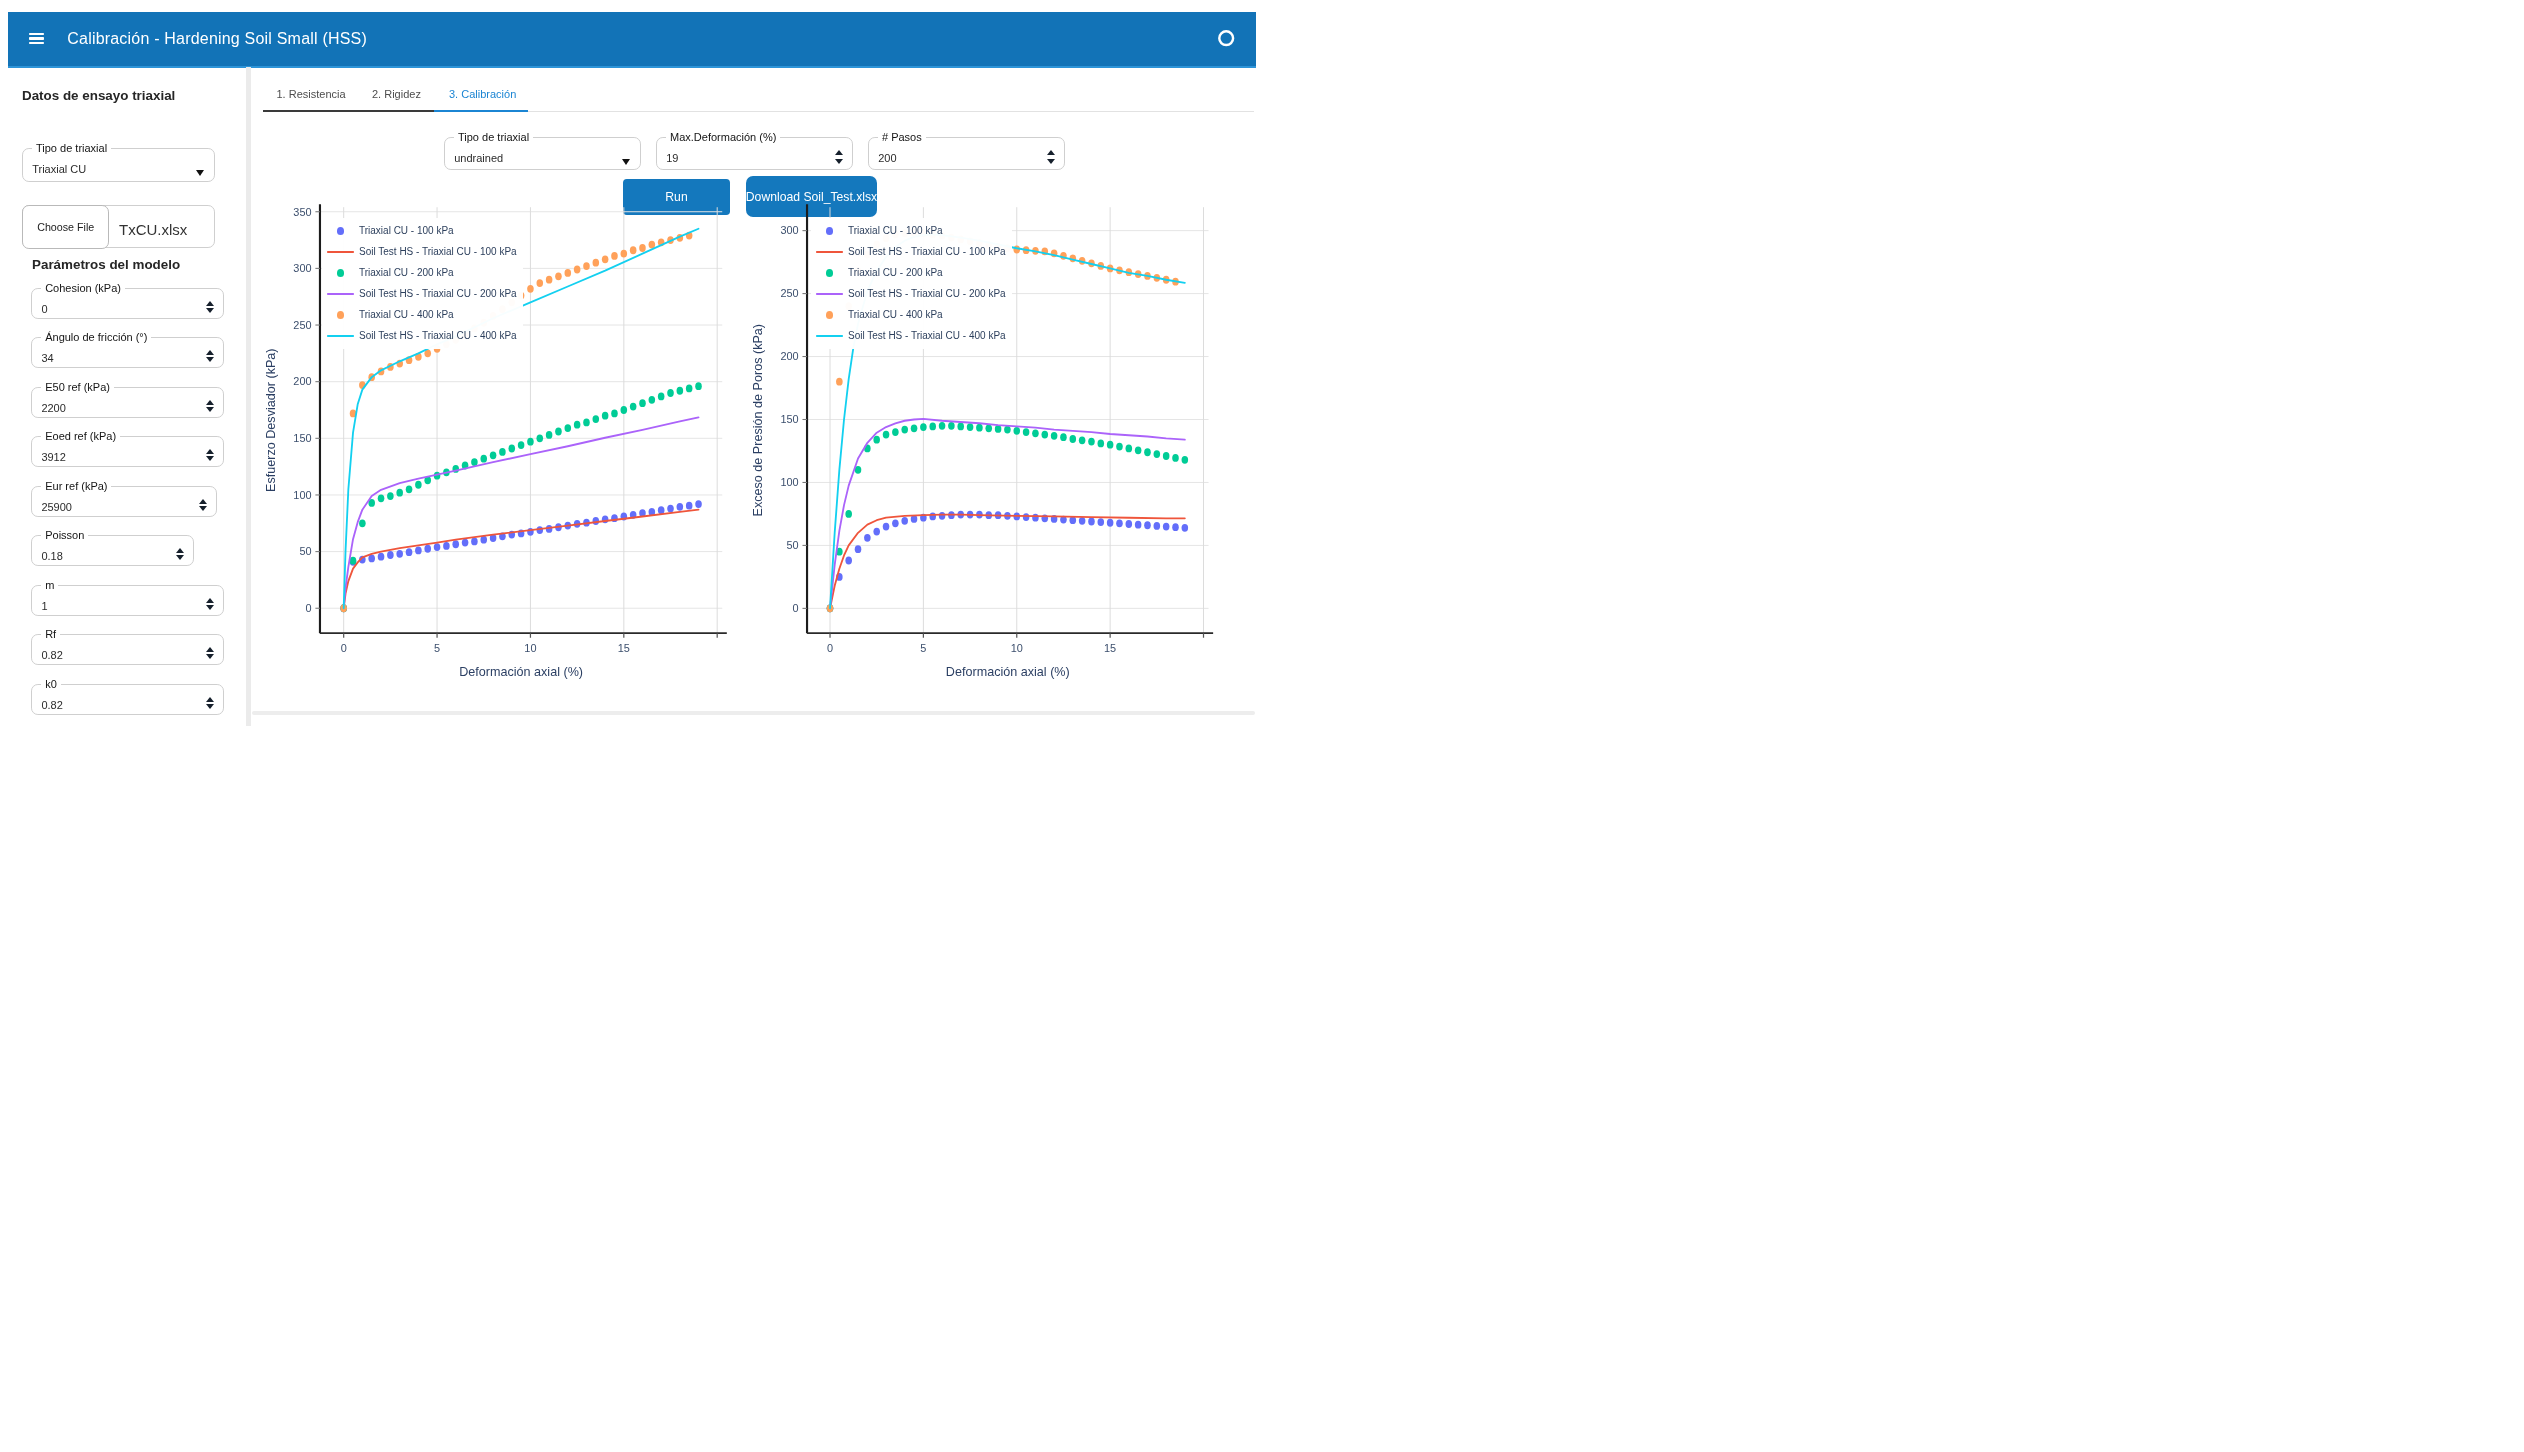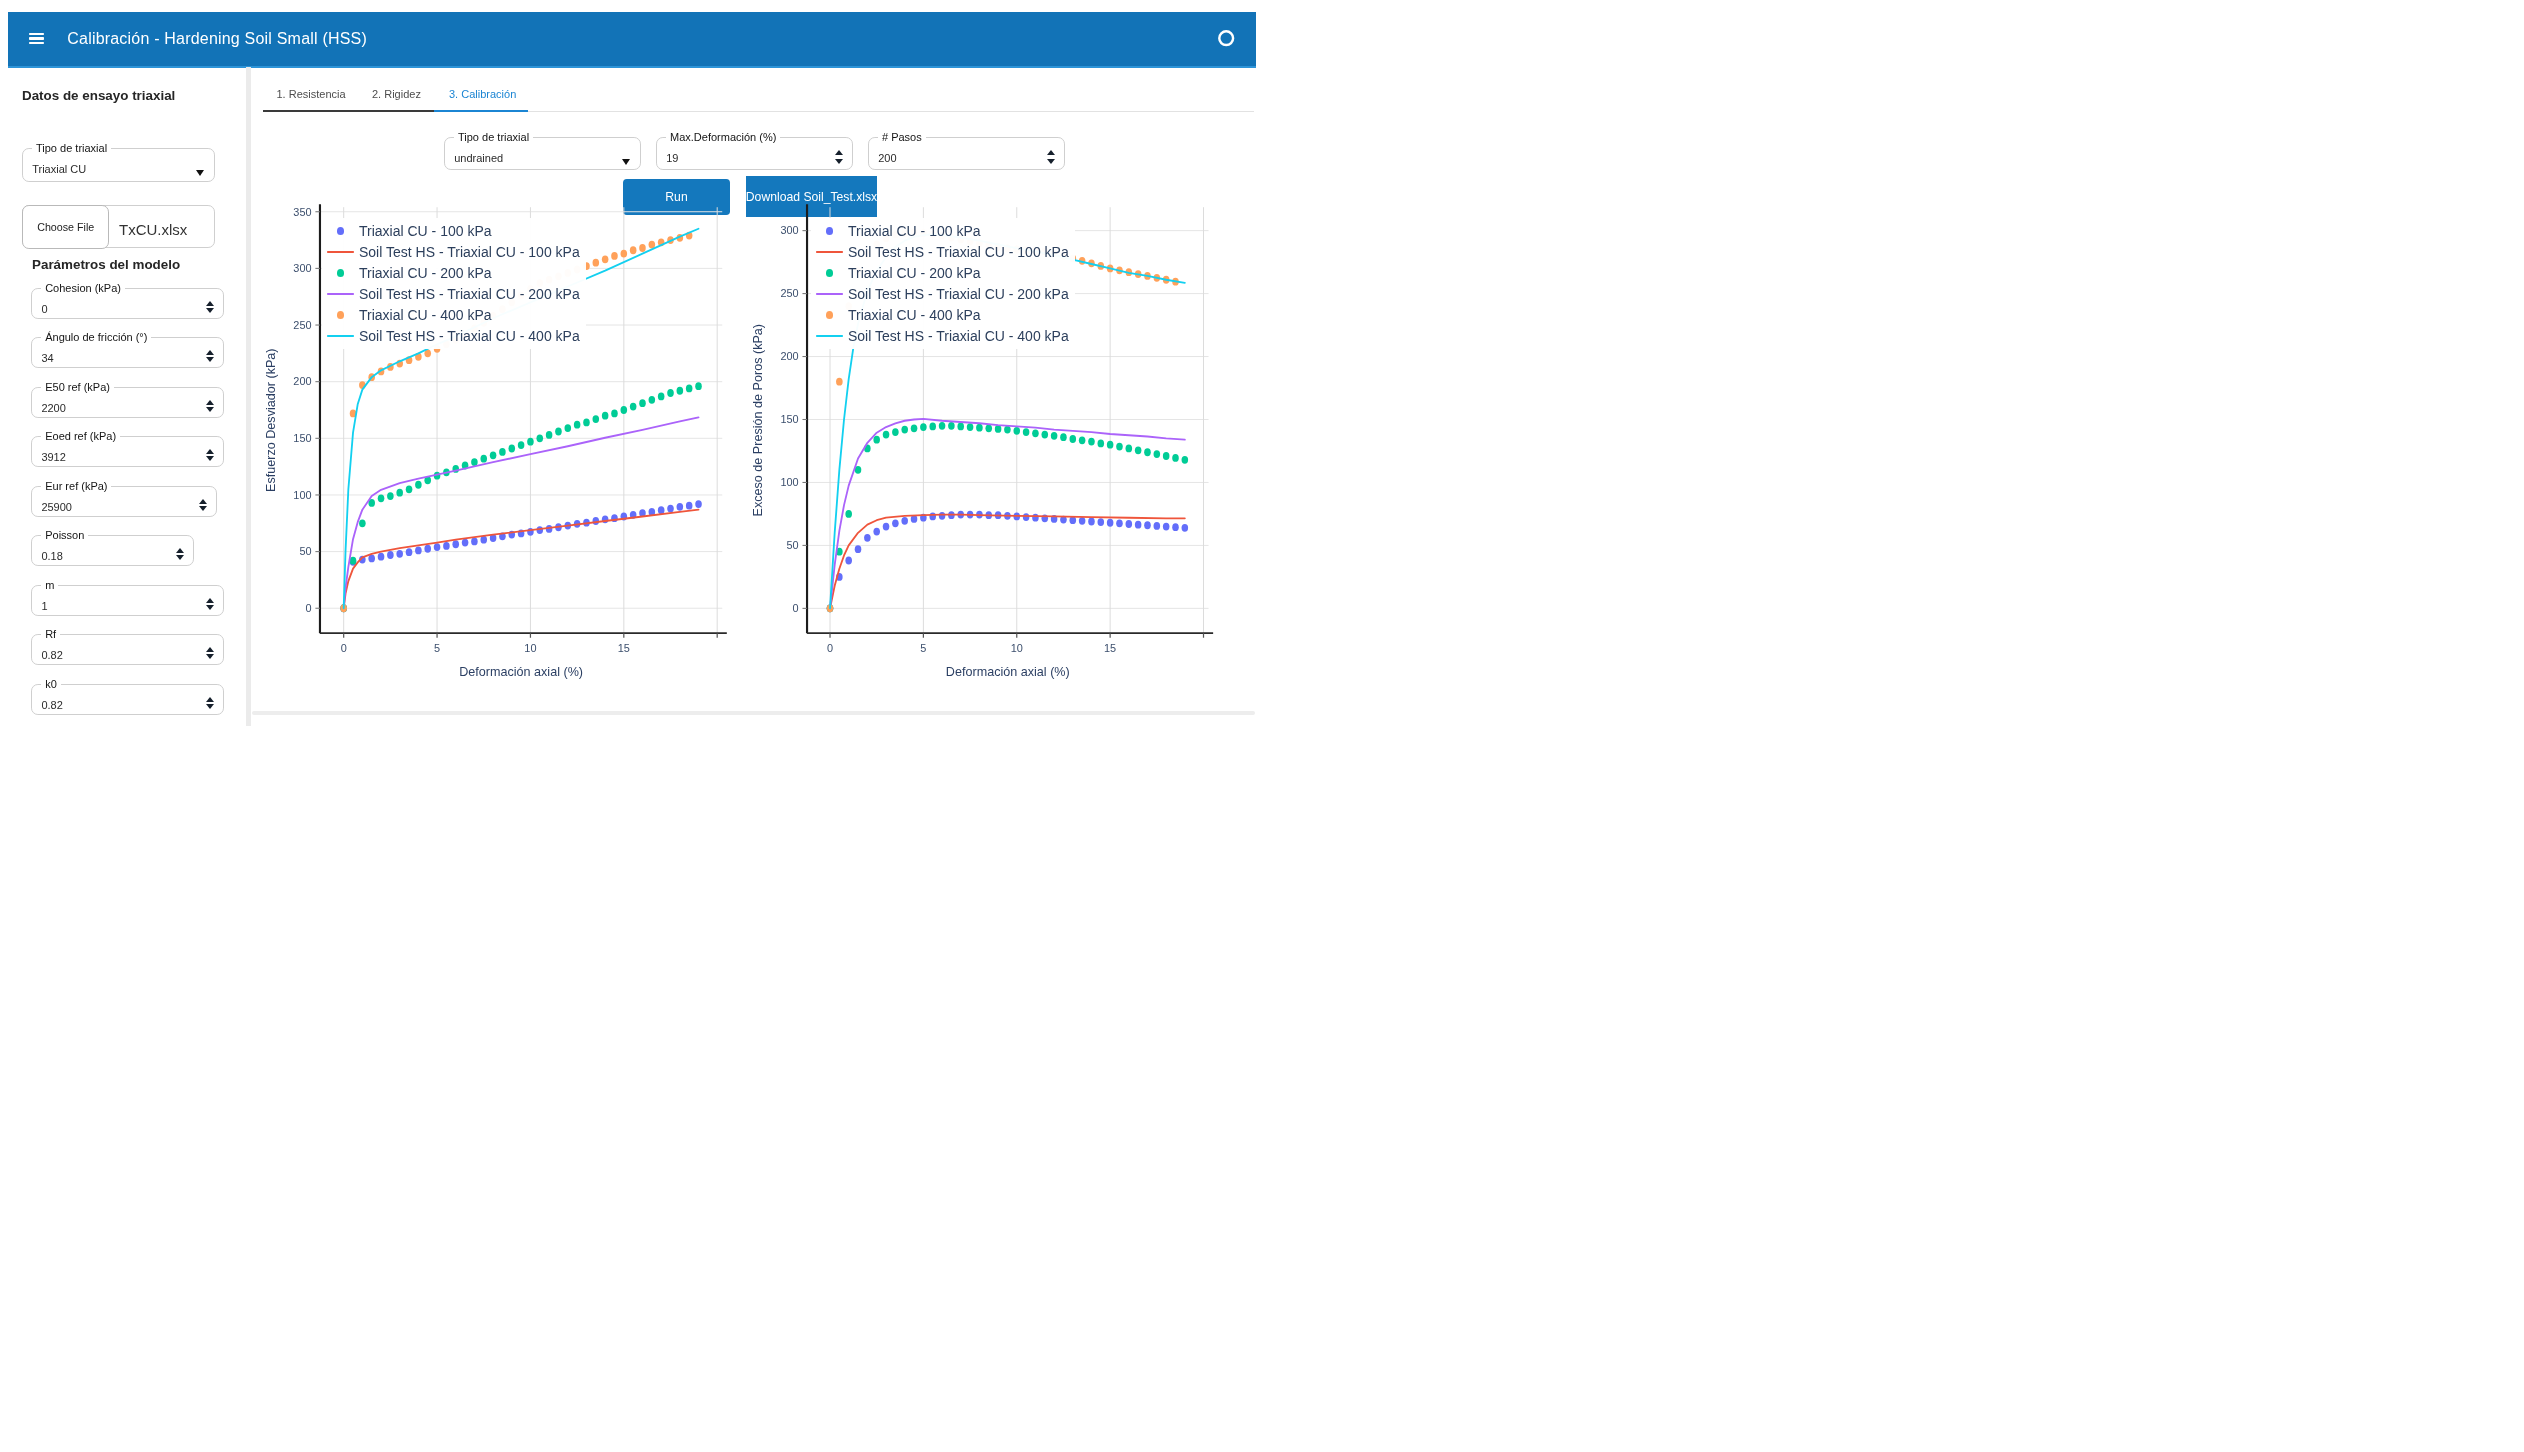--- a/index.html
+++ b/index.html
@@ -52,31 +52,31 @@
   .tab-line { position: absolute; height: 2px; top: 43px; }
   .tab-line.dark { left: 11px; width: 171px; background: #3a3a3a; }
   .tab-line.blue { left: 182px; width: 94px; background: #1B85D3; }
   .tab-line.gray { left: 276px; width: 726px; height: 1px; top: 44px; background: #e2e2e2; }
   .btn {
     position: absolute; background: #1478BD; color: #fff; border: none; cursor: pointer;
     display: flex; align-items: center; justify-content: center; font-size: 12.2px;
     font-family: "Liberation Sans", sans-serif;
   }
   #btn-run { left: 371px; top: 112px; width: 107px; height: 36px; border-radius: 3.8px; }
-  #btn-download { left: 494px; top: 109px; width: 131px; height: 41px; border-radius: 0; overflow: hidden; }
+  #btn-download { left: 494px; top: 109px; width: 131px; height: 41px; border-radius: 7px; overflow: hidden; }
   #btn-download span { white-space: nowrap; }
   #plots { position: absolute; left: 0; top: 115px; }
   .legend {
     position: absolute; background: rgba(255,255,255,0.97); padding: 2.3px 6.1px 2.3px 0; width: max-content;
   }
   .legend-row { display: flex; align-items: center; height: 21px; cursor: pointer; }
   .legend-marker { width: 37px; display: flex; align-items: center; justify-content: center; flex: none; }
   .legend-dot { width: 7.3px; height: 8px; border-radius: 50%; }
   .legend-line { width: 27px; height: 2px; border-radius: 0.8px; }
-  .legend-label { font-size: 14px; color: #2C3F5C; }
+  .legend-label { font-size: 10px; color: #2C3F5C; }
   .bottom-strip { position: absolute; left: 0; top: 644px; width: 1003px; height: 3.8px; background: #ededed; border-radius: 2.3px; }
 </style>
 </head>
 <body>
 
 <div class="header">
   <div class="hamburger">
     <div></div>
       <div></div>
       <div></div>

